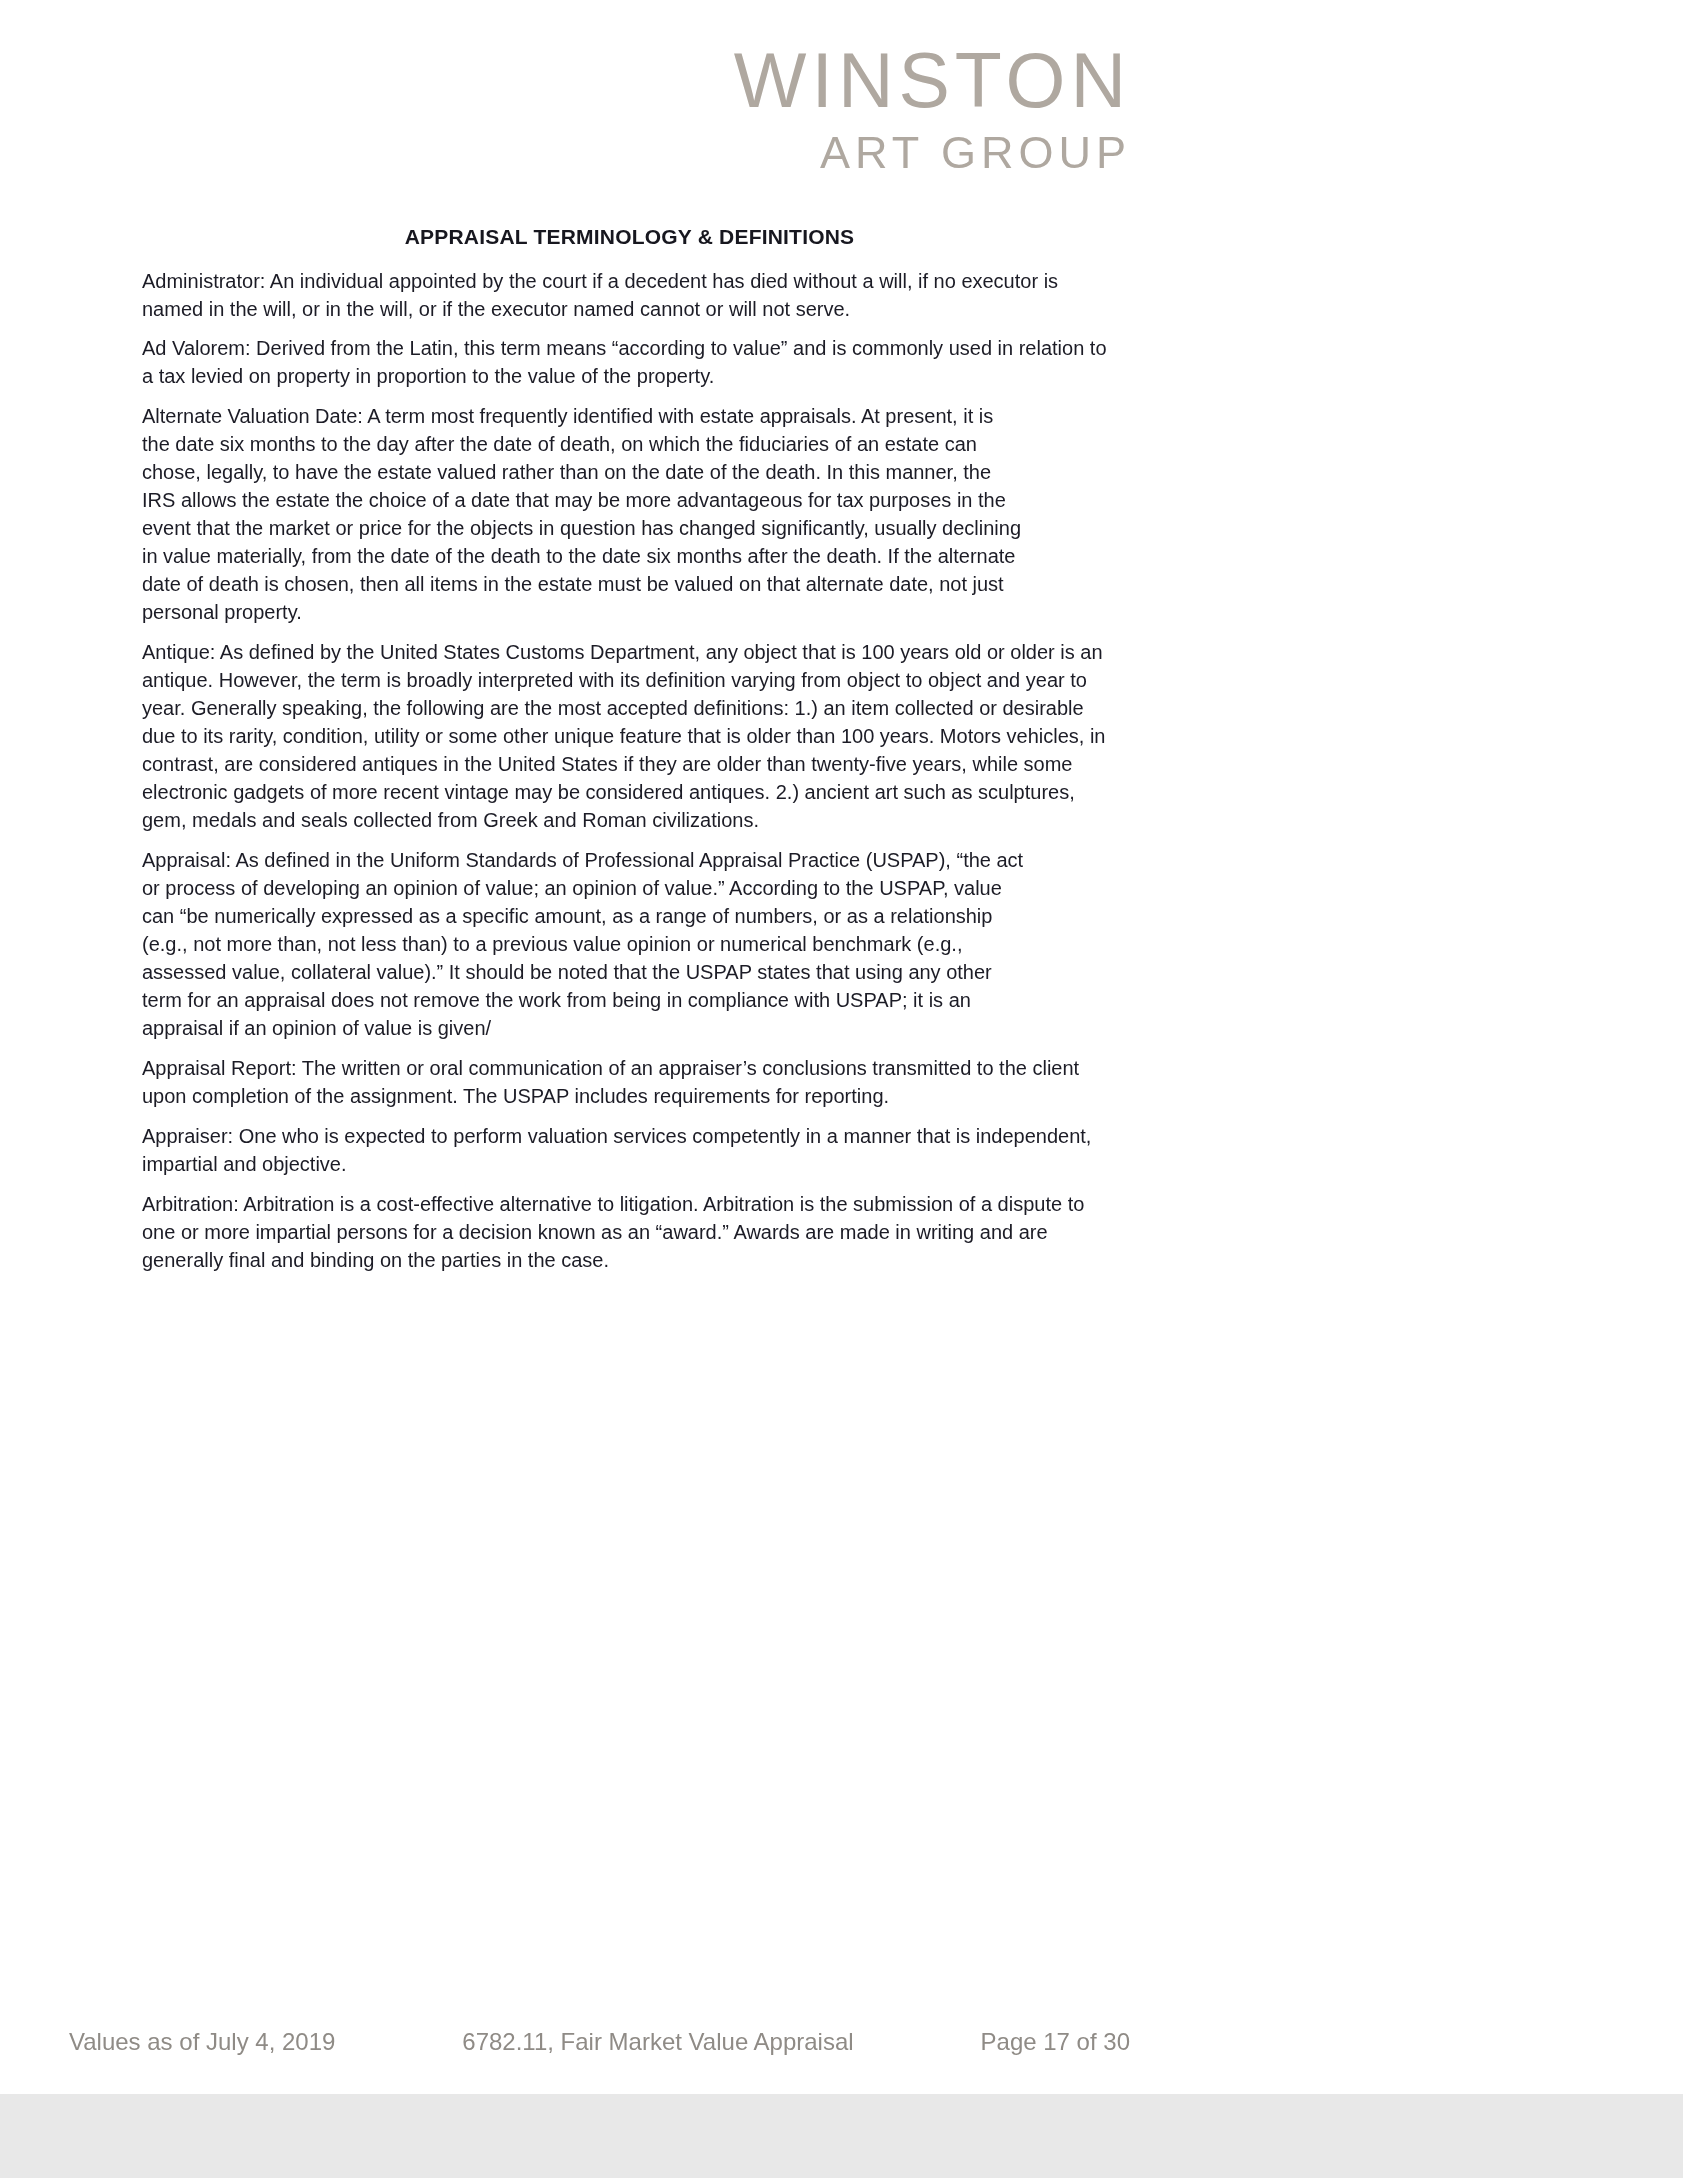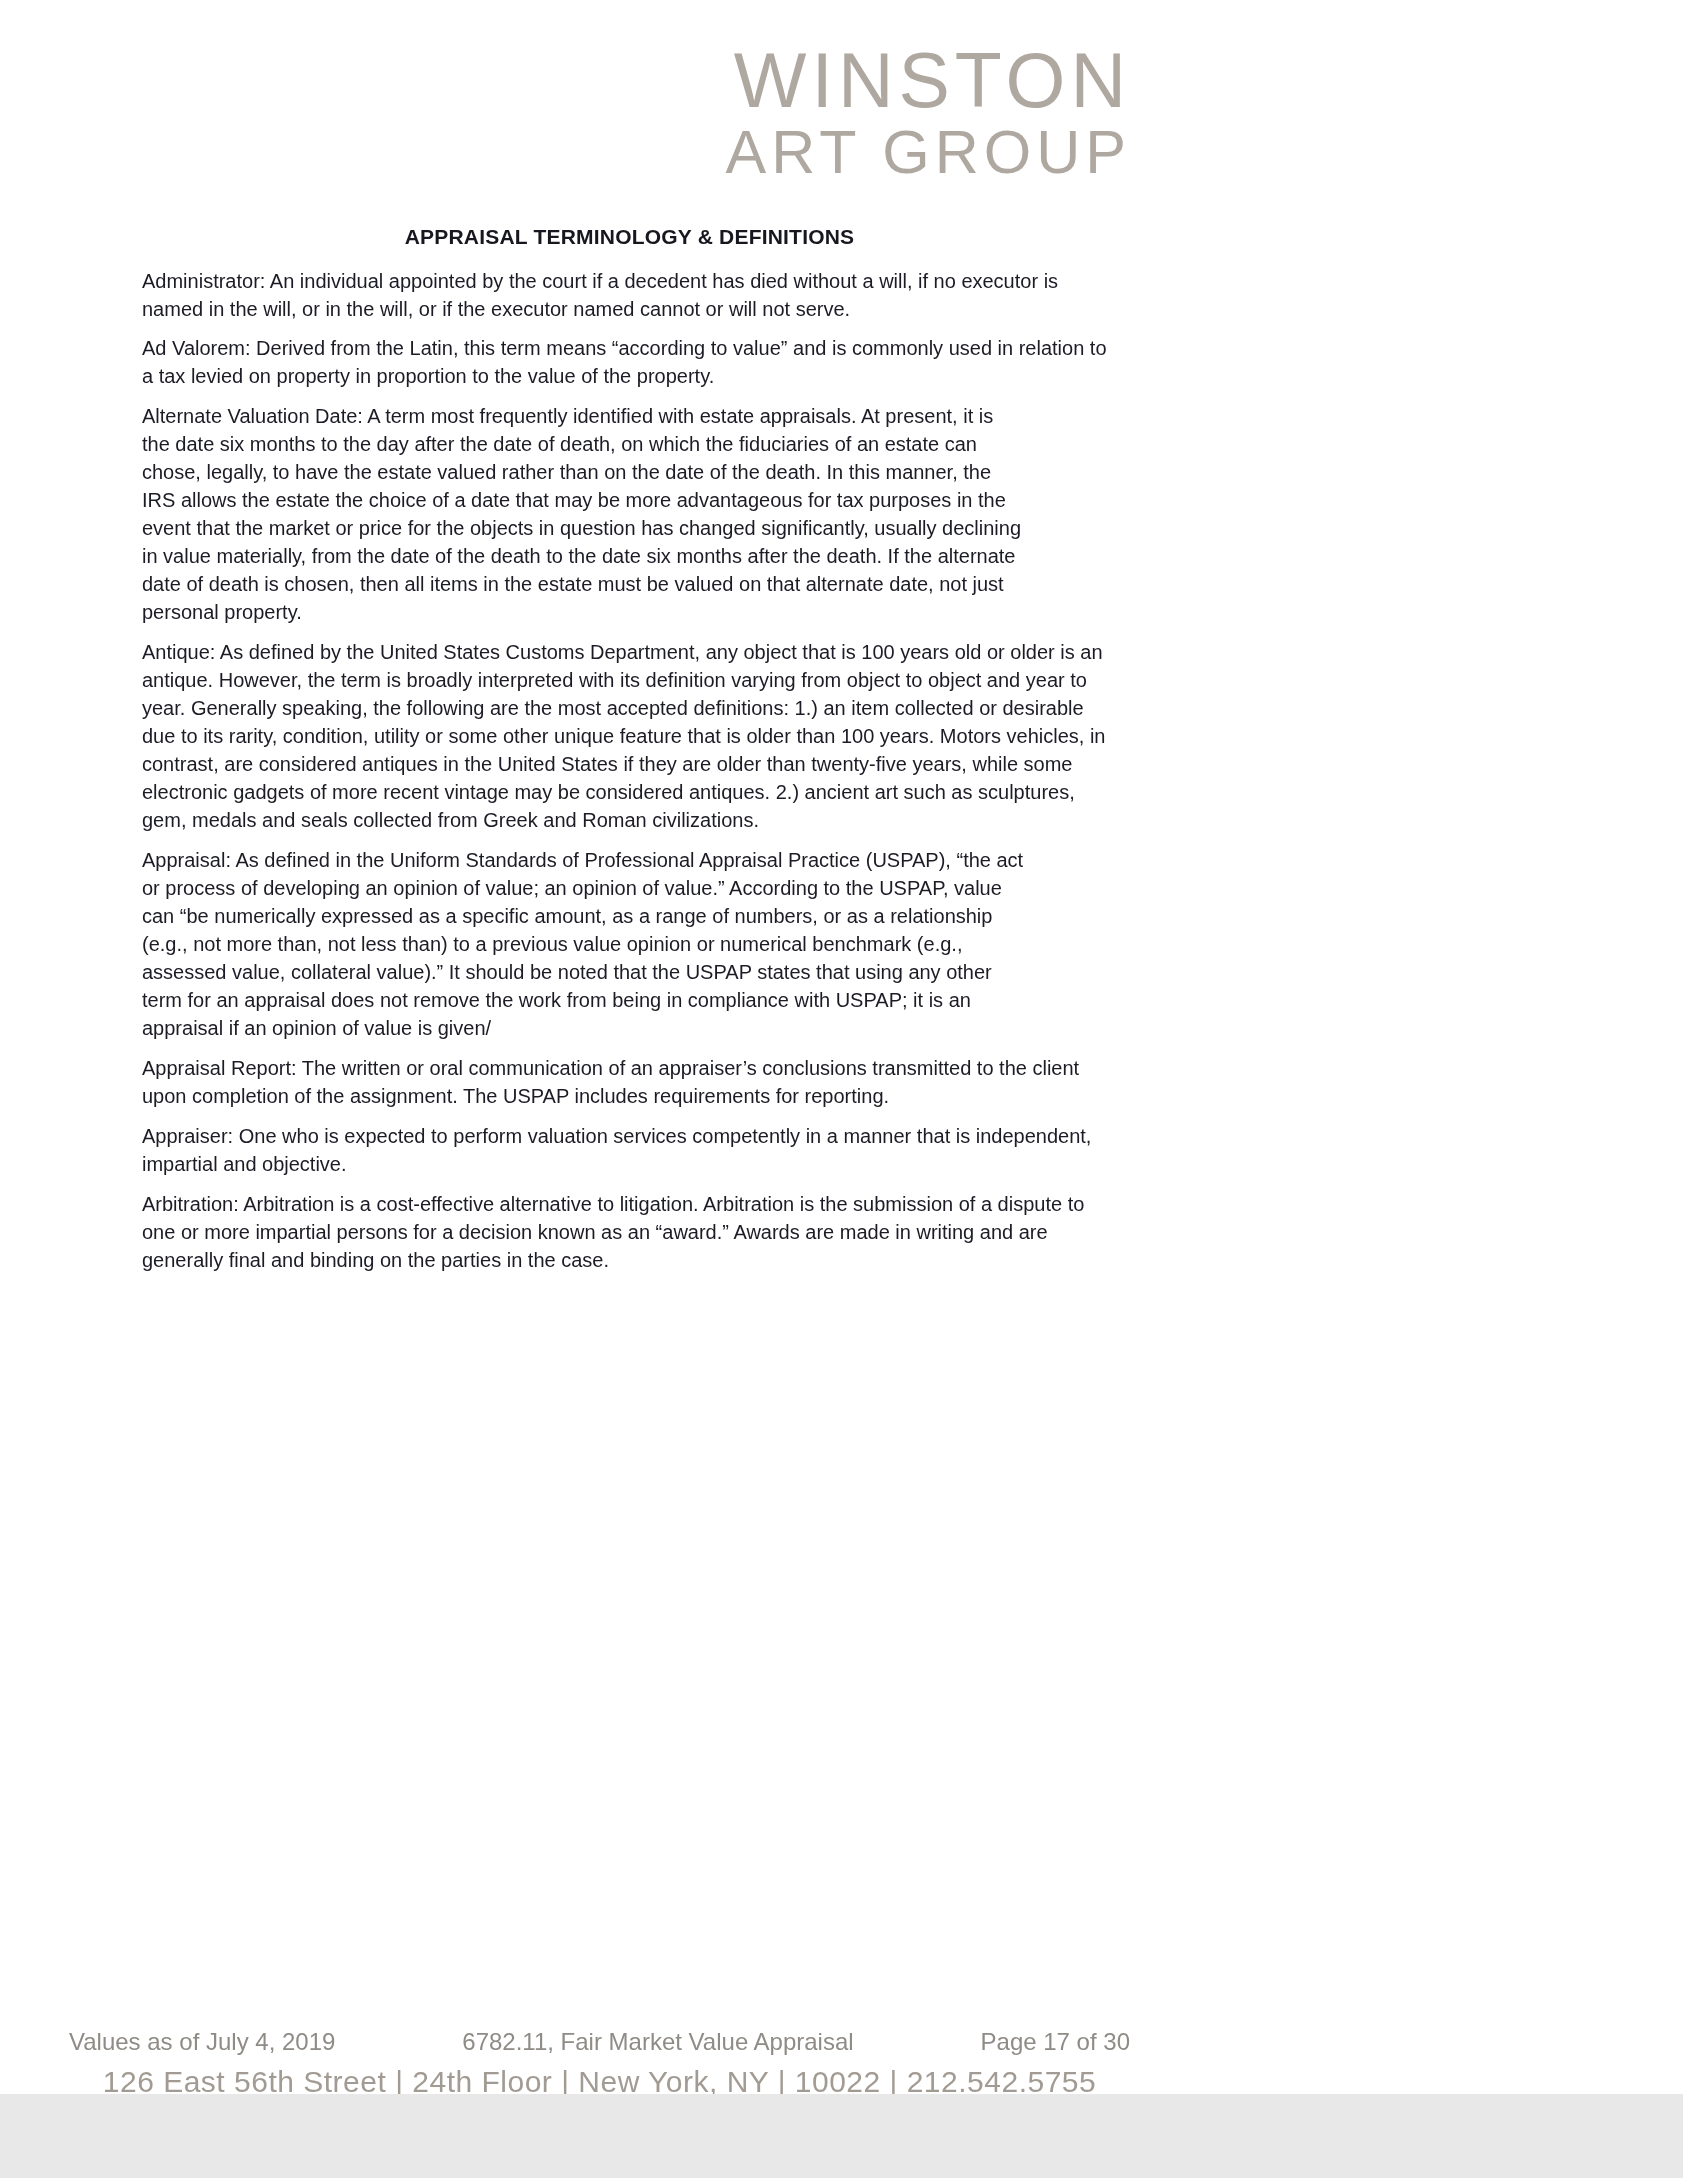--- a/index.html
+++ b/index.html
@@ -21,21 +21,21 @@
     text-align: right;
     color: #afa8a0;
     font-weight: 300;
   }
   .logo-line1 {
     font-size: 77px;
     letter-spacing: 5px;
     line-height: 73px;
   }
   .logo-line2 {
-    font-size: 61px;
+    font-size: 45px;
     letter-spacing: 5px;
     line-height: 59px;
     margin-top: 6px;
     margin-left: 44px;
   }
   .content {
     position: absolute;
     left: 142px;
     top: 214px;
     width: 975px;
@@ -103,16 +103,15 @@
     <p class="para spaced">Appraiser: One who is expected to perform valuation services competently in a manner that is independent, impartial and objective.</p>
     <p class="para spaced">Arbitration: Arbitration is a cost-effective alternative to litigation. Arbitration is the submission of a dispute to one or more impartial persons for a decision known as an “award.” Awards are made in writing and are generally final and binding on the parties in the case.</p>
   </div>
 
   <div class="footer-meta">
     <span>Values as of July 4, 2019</span>
     <span>6782.11, Fair Market Value Appraisal</span>
     <span>Page 17 of 30</span>
   </div>
 
-  <div class="footer-address">126 East 56th Street  |  24th Floor  |  New York, NY  |  10022  |  212.542.5755</div>
 
 </div>
 
 
 </body></html>

